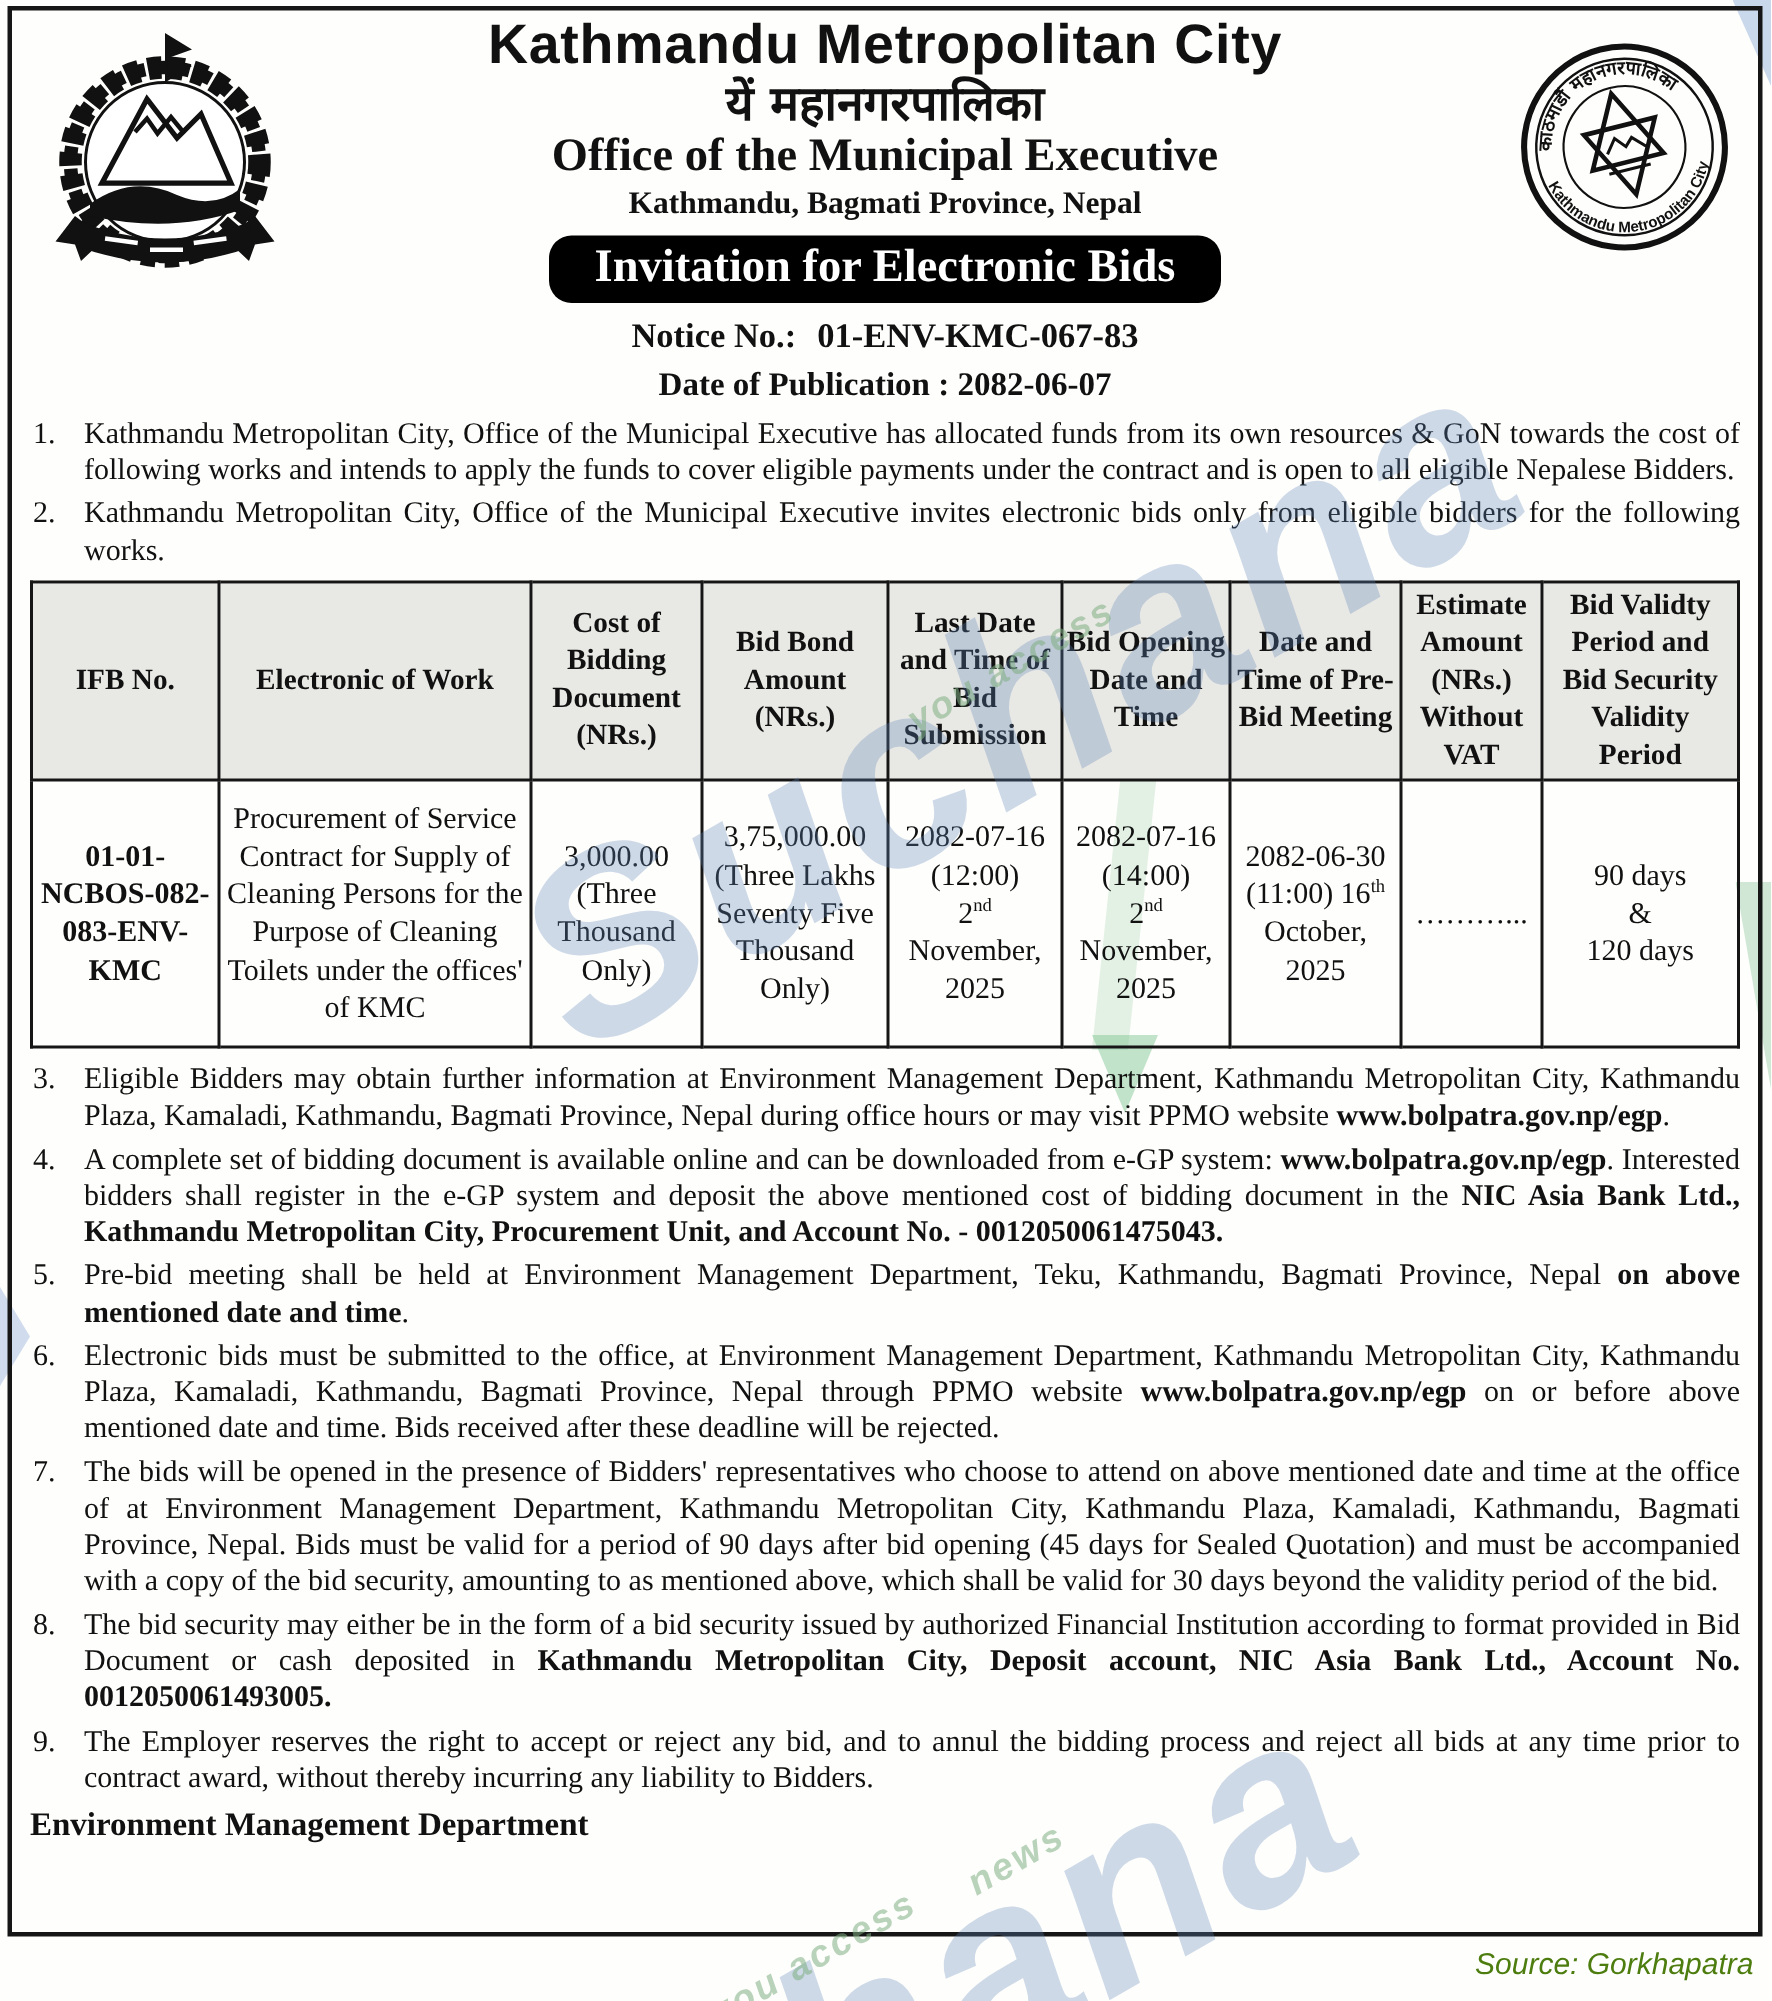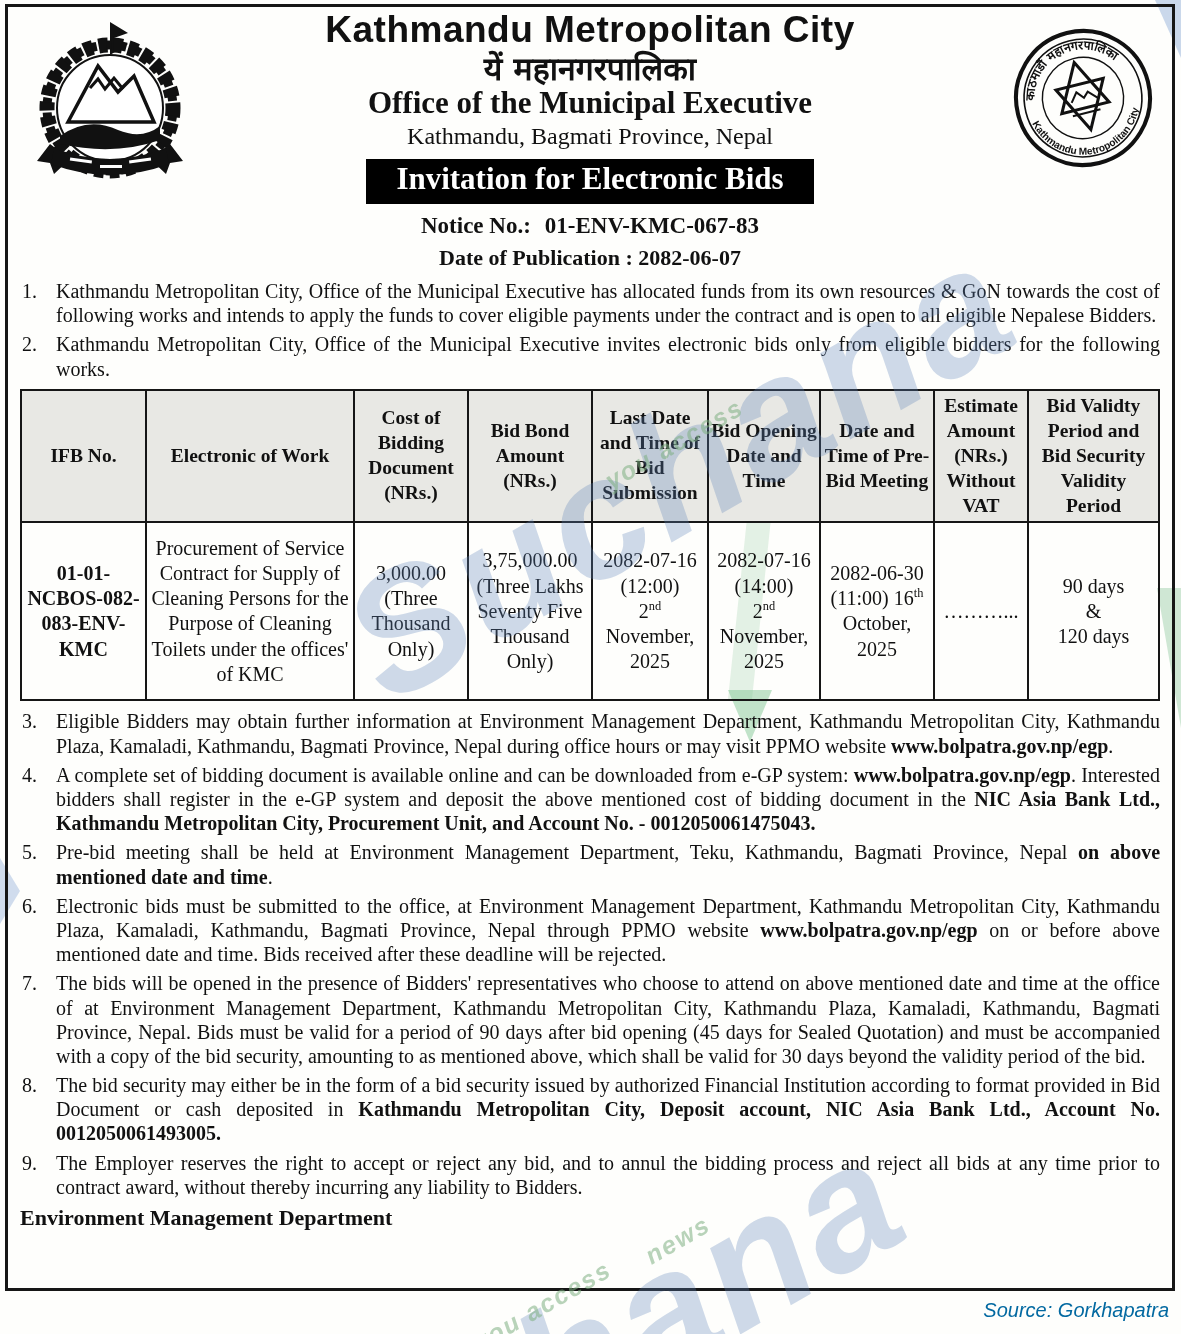--- a/index.html
+++ b/index.html
@@ -14,41 +14,41 @@
     border:3px solid #161616; padding:4px 12px 0 12px; z-index:2;
   }
   
   .hdr { position:relative; text-align:center; }
   .logo-left  { position:absolute; left:10px;  top:6px;  width:160px; height:172px; }
   .logo-right { position:absolute; right:6px; top:16px; width:142px; height:142px; }
   .t-main { font-family:"Liberation Sans", sans-serif; font-weight:bold; font-size:37px; line-height:1.05; letter-spacing:0.5px; }
   .t-nep  { font-family:"DejaVu Sans", sans-serif; font-weight:bold; font-size:32px; line-height:1.08; margin-top:2px; }
   .t-office { font-weight:bold; font-size:31px; line-height:1.05; margin-top:1px; }
   .t-dept   { font-weight:bold; font-size:24px; margin-top:3px; }
-  .t-addr   { font-weight:normal; font-size:24px; margin-top:3px; }
-  .banner { display:inline-block; background:#000; color:#fff; font-weight:bold; font-size:31px; padding:2px 30px 7px 30px; margin-top:9px; }
+  .t-addr   { font-weight:bold; font-size:21px; margin-top:3px; }
+  .banner { display:inline-block; background:#000; color:#fff; font-weight:bold; font-size:31px; padding:2px 30px 7px 30px; margin-top:9px;border-radius:15px; }
   .notice-line { font-weight:bold; font-size:23px; margin-top:9px; }
   .notice-line .val { margin-left:14px; }
   .pub-line { font-weight:bold; font-size:22px; margin-top:6px; }
   
   .item { display:flex; font-size:20px; line-height:1.21; margin-top:5px; }
   .item .num { flex:none; width:36px; padding-left:2px; }
   .item .txt { flex:1; text-align:justify; }
   .item .txt b { font-weight:bold; }
   .intro-first { margin-top:8px; }
   sup { font-size:62%; vertical-align:super; line-height:0; }
   
   table.bid { border-collapse:collapse; width:100%; margin-top:8px; table-layout:fixed; }
   table.bid th, table.bid td { border:2px solid #161616; text-align:center; vertical-align:middle; padding:3px 2px; overflow:hidden; }
   table.bid th { background:#e8e8e4; font-size:19.5px; font-weight:bold; line-height:1.28; height:128px; }
   table.bid td { font-size:20px; line-height:1.26; height:178px; }
   td.ifb { font-weight:bold; }
   
   .sig { font-weight:bold; font-size:22px; margin-top:6px; padding-right:2px; }
-  .source { position:absolute; right:12px; top:1299px; z-index:4; font-family:"Liberation Sans", sans-serif; font-style:italic; font-size:20px; color:#0369a1; }
+  .source { position:absolute; right:12px; top:1299px; z-index:4; font-family:"Liberation Sans", sans-serif; font-style:italic; font-size:20px; color:#4d7c0f; }
   
   .wm { position:absolute; z-index:3; pointer-events:none; transform-origin:left top; white-space:nowrap; }
   .wm-brand { font-family:"Liberation Sans", sans-serif; font-style:italic; font-weight:bold; font-size:170px; letter-spacing:4px; color:rgba(96,134,186,0.30); transform:rotate(-30deg); }
   .wm1 { left:310px; top:570px; }
   .wm2 { left:200px; top:1465px; }
   .wm-small { font-family:"Liberation Sans", sans-serif; font-style:italic; font-weight:bold; font-size:25px; letter-spacing:2px; color:rgba(125,175,130,0.55); transform:rotate(-30deg); }
   .wms1 { left:600px; top:470px; }
   .wms2 { left:640px; top:1245px; }
   .wms3 { left:468px; top:1332px; }
   .shape { position:absolute; z-index:1; pointer-events:none; }

